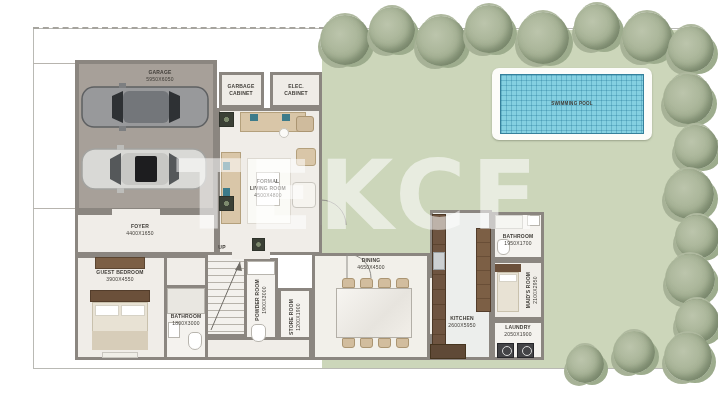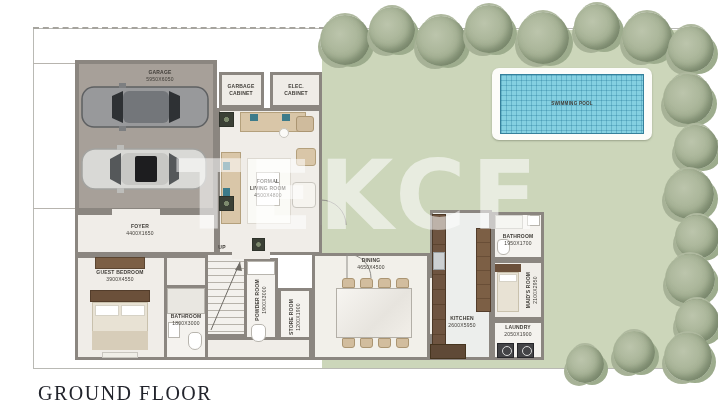--- a/index.html
+++ b/index.html
@@ -244,14 +244,13 @@
     <span>MAID'S ROOM</span>
     <span class="dims">2100X2950</span>
   </div>
   <div class="lbl" style="left:518px;top:331px;">
     <span>LAUNDRY</span>
     <span class="dims">2050X1900</span>
   </div>
 
   <div class="watermark">TEKCE</div>
 
-  <div class="floor-title">GROUND FLOOR</div>
 </div>
 
 </body></html>

